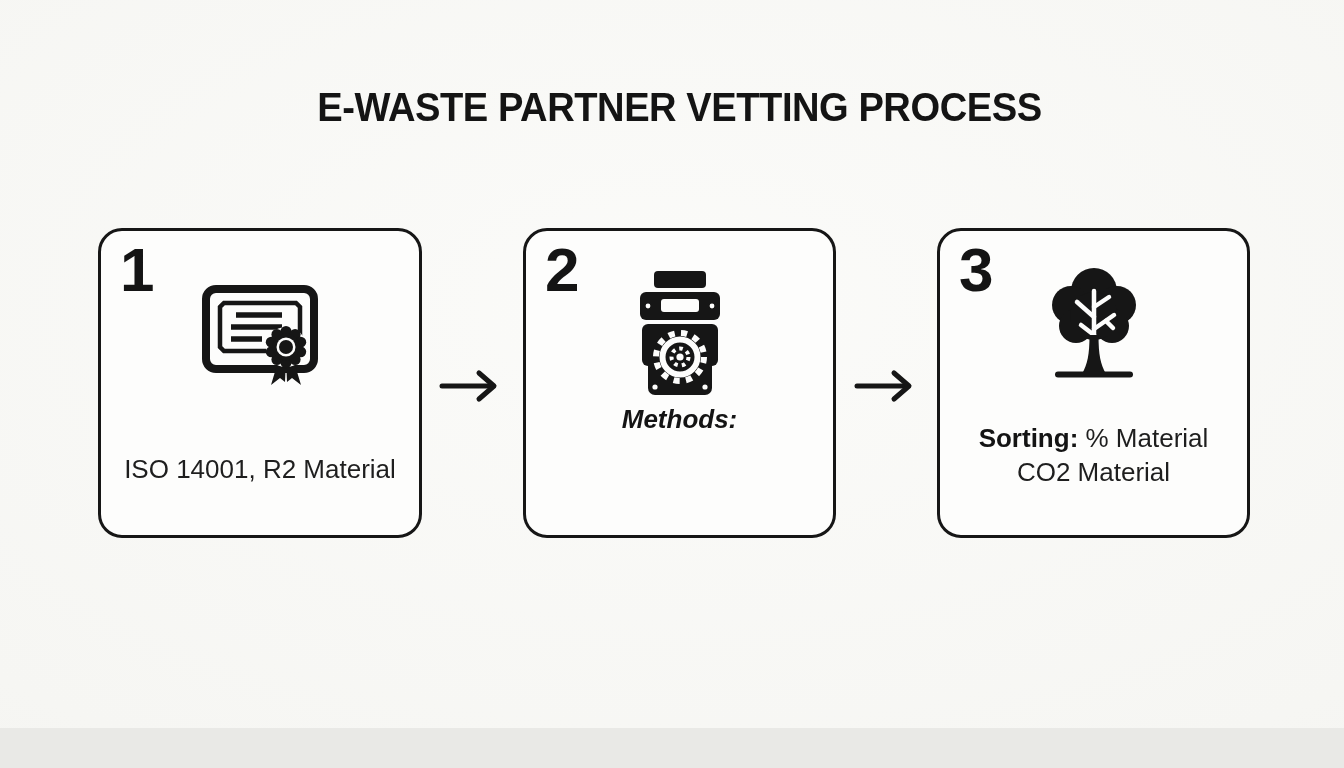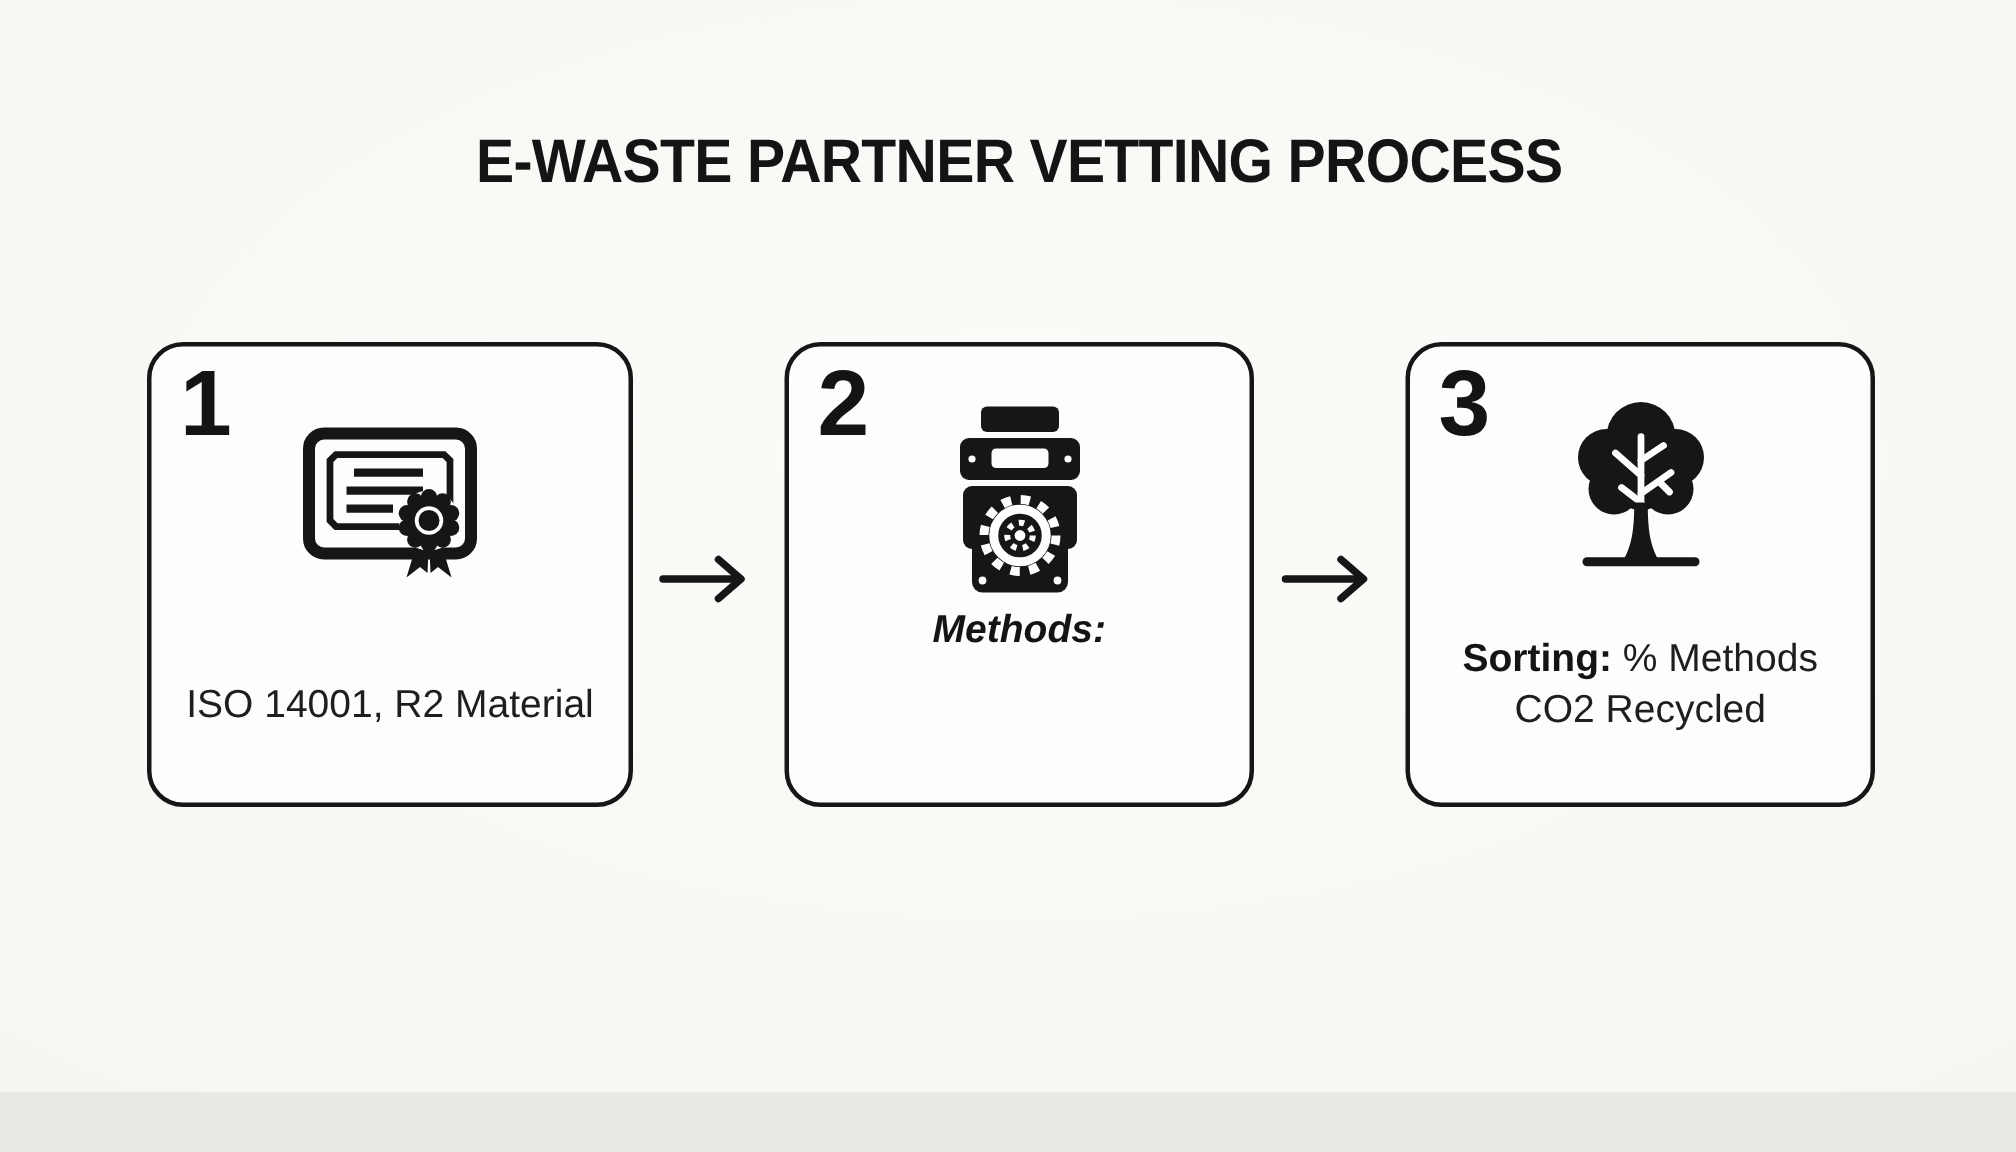--- a/index.html
+++ b/index.html
@@ -191,18 +191,18 @@
           <line x1="58" y1="46" x2="73" y2="36"></line>
           <line x1="58" y1="68" x2="78" y2="54"></line>
           <line x1="70" y1="60" x2="77" y2="67"></line>
           <line x1="58" y1="74" x2="45" y2="64"></line>
         </g>
         <path fill="#161616" d="M53.5 74 C53.5 94 51.5 103 46 113 L70 113 C64.5 103 62.5 94 62.5 74 Z"></path>
         <line x1="22" y1="113.5" x2="94" y2="113.5" stroke="#161616" stroke-width="6" stroke-linecap="round"></line>
       </svg>
     </span>
     <div class="step-text">
-      <span class="t-bold">Sorting:</span><span> % Methods</span><br>
-      <span>CO2 Recycled</span>
+      <span class="t-bold">Sorting:</span><span> % Material</span><br>
+      <span>CO2 Material</span>
     </div>
   </div>
 
 </div>
 
 </body></html>

